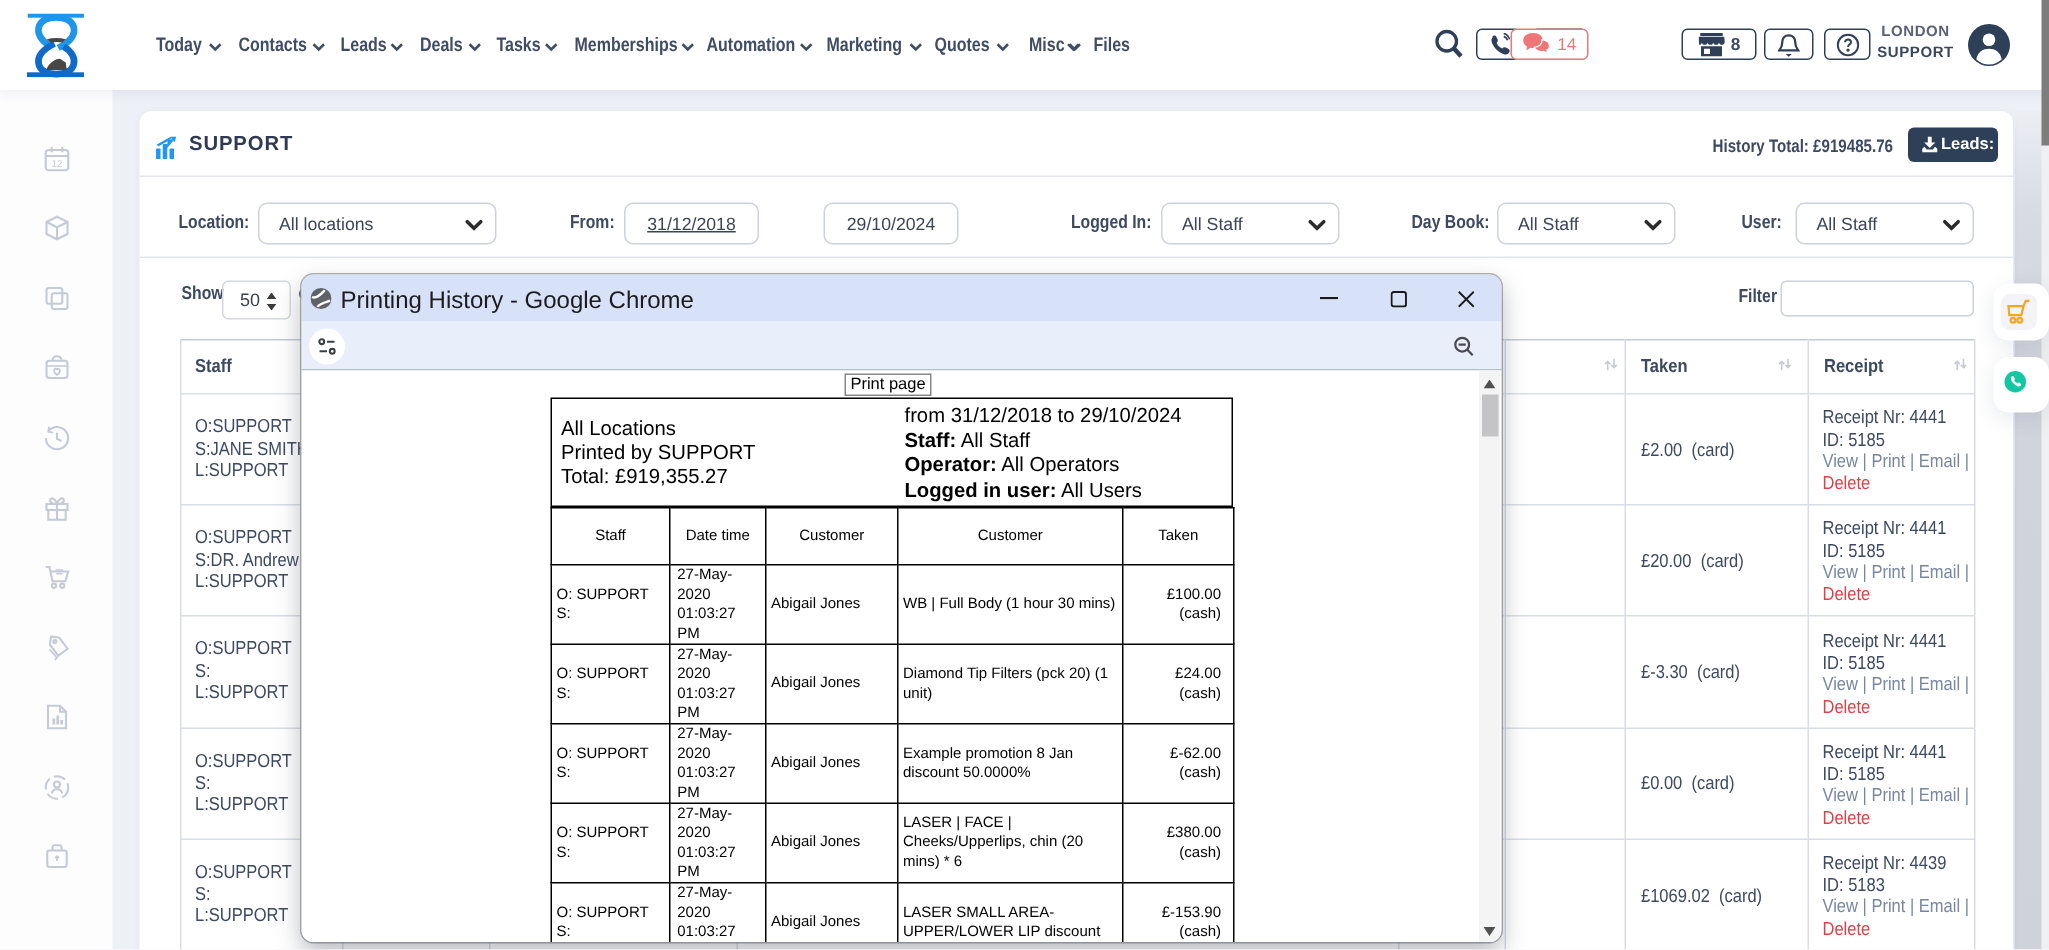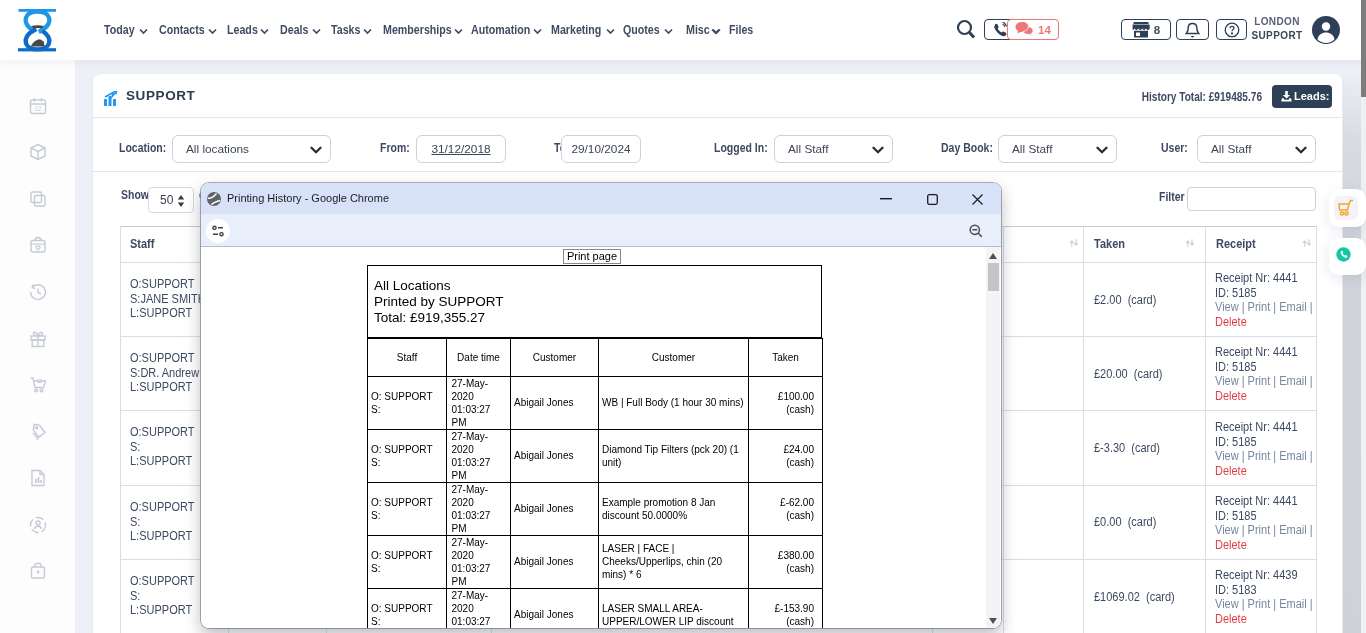--- a/index.html
+++ b/index.html
@@ -146,21 +146,21 @@
       </svg>
     <span style="margin-left:22px;">Leads:</span></div>
 
   <div class="lbl abs" style="left:26px;top:67px;">Location:</div>
   <div class="sel" style="left:79px;top:61px;width:159px;">All locations<svg width="12" height="12" viewBox="0 0 12 12" fill="none" stroke="#2b2b2b" stroke-width="2.3" stroke-linecap="round">
         <path d="M1.5 3.8 L6 8.2 L10.5 3.8"></path>
       </svg></div>
   <div class="lbl abs" style="left:287px;top:67px;">From:</div>
   <div class="inp" style="left:323px;top:61px;width:90px;text-decoration:underline;">31/12/2018</div>
   <div class="lbl abs" style="left:461px;top:67px;">To:</div>
-  <div class="inp" style="left:468px;top:61px;width:80px;">29/10/2024</div>
+  <div class="inp" style="left:456px;top:61px;width:90px;">29/10/2024</div>
   <div class="lbl abs" style="left:621px;top:67px;">Logged In:</div>
   <div class="sel" style="left:681px;top:61px;width:119px;">All Staff<svg width="12" height="12" viewBox="0 0 12 12" fill="none" stroke="#2b2b2b" stroke-width="2.3" stroke-linecap="round">
         <path d="M1.5 3.8 L6 8.2 L10.5 3.8"></path>
       </svg></div>
   <div class="lbl abs" style="left:848px;top:67px;">Day Book:</div>
   <div class="sel" style="left:905px;top:61px;width:119px;">All Staff<svg width="12" height="12" viewBox="0 0 12 12" fill="none" stroke="#2b2b2b" stroke-width="2.3" stroke-linecap="round">
         <path d="M1.5 3.8 L6 8.2 L10.5 3.8"></path>
       </svg></div>
   <div class="lbl abs" style="left:1068px;top:67px;">User:</div>
   <div class="sel" style="left:1104px;top:61px;width:119px;">All Staff<svg width="12" height="12" viewBox="0 0 12 12" fill="none" stroke="#2b2b2b" stroke-width="2.3" stroke-linecap="round">
@@ -301,21 +301,21 @@
         <path d="M10.5 2.2 c1.2 0.4 2.2 1.4 2.6 2.6" stroke="#2e4057" stroke-width="1.2" fill="none"></path>
         <path d="M11.5 0 c1.9 0.6 3.4 2.1 4 4" stroke="#2e4057" stroke-width="1.2" fill="none" transform="translate(-1,0.2)"></path>
       </svg>
   </div>
   <div class="navbtn" style="left:1021px;top:19px;width:37px;height:21px;">
     <svg width="20" height="14" viewBox="0 0 20 14">
         <path d="M1 7 L4 1 H16 L19 7 V13 H1 Z M1 7 H6 L8 9.5 H12 L14 7 H19" fill="none" stroke="#2e4057" stroke-width="1.7"></path>
         <path d="M1.5 7.5 H6 L8 10 H12 L14 7.5 H18.5 V12.5 H1.5 Z" fill="#2e4057"></path>
       </svg>
   </div>
-  <div class="navbtn" style="left:1007px;top:19px;width:52px;height:21px;border-color:#ef7676;color:#ef7676;font-size:11.5px;font-weight:bold;">
+  <div class="navbtn" style="left:1007px;top:19px;width:52px;height:21px;border-color:#ef7676;color:#ef7676;font-size:11.5px;font-weight:normal;">
     <svg width="19" height="15" viewBox="0 0 19 15">
         <g fill="#ef7676">
           <path d="M7 0 C3 0 0.5 2 0.5 5 C0.5 6.8 1.5 8.2 3 9 L2.5 11.5 L5.5 9.9 C6 10 6.5 10 7 10 C11 10 13.5 8 13.5 5 C13.5 2 11 0 7 0 Z"></path>
           <path d="M13 4.5 C15.8 4.8 18 6.4 18 8.6 C18 9.9 17.3 11 16.2 11.6 L16.6 13.6 L14.2 12.3 C13.8 12.4 13.4 12.4 13 12.4 C10.5 12.4 8.5 11.2 7.8 9.5 C11 9.3 13.4 7.3 13 4.5 Z" stroke="#fff" stroke-width="0.8"></path>
         </g>
       </svg>
     <span>14</span>
   </div>
   <div class="navbtn" style="left:1121px;top:19px;width:50px;height:21px;color:#3f4c63;font-size:11.5px;font-weight:bold;">
     <svg width="18" height="16" viewBox="0 0 18 16">
@@ -351,21 +351,21 @@
     </svg>
 </div>
 
 <div id="popup">
   <div id="titlebar">
     <svg class="abs" style="left:6px;top:9px;" width="14" height="14" viewBox="0 0 14 14">
         <circle cx="7" cy="7" r="7" fill="#5f6368"></circle>
         <path d="M1 6 C4 7.5 7 4 9.5 1.5" stroke="#fff" stroke-width="1.6" fill="none"></path>
         <path d="M4.5 12.5 C7 10 10 9.5 13 8.5" stroke="#fff" stroke-width="1.6" fill="none"></path>
       </svg>
-    <div class="abs" style="left:26px;top:9px;font-size:11px;color:#1c1c1e;">Printing History - Google Chrome</div>
+    <div class="abs" style="left:26px;top:9px;font-size:16px;color:#1c1c1e;">Printing History - Google Chrome</div>
     <svg class="abs" style="left:679px;top:15px;" width="12" height="2" viewBox="0 0 12 2">
         <rect width="12" height="1.4" fill="#1a1a1a"></rect>
       </svg>
     <svg class="abs" style="left:726px;top:11px;" width="11" height="11" viewBox="0 0 11 11" fill="none" stroke="#1a1a1a" stroke-width="1.3">
         <rect x="0.7" y="0.7" width="9.6" height="9.6" rx="1.5"></rect>
       </svg>
     <svg class="abs" style="left:771px;top:11px;" width="11" height="11" viewBox="0 0 11 11" stroke="#1a1a1a" stroke-width="1.2">
         <path d="M0.5 0.5 L10.5 10.5 M10.5 0.5 L0.5 10.5"></path>
       </svg>
   </div>
@@ -391,20 +391,21 @@
       </svg>
     <div class="abs" style="left:786.5px;top:16px;width:11px;height:28px;background:#c4c4c7;"></div>
     <svg class="abs" style="left:788px;top:371px;" width="8" height="6" viewBox="0 0 8 6" fill="#505050">
         <path d="M4 6 L8 0 H0 z"></path>
       </svg>
 
     <div class="abs" style="left:362px;top:2px;width:58px;height:15px;border:1px solid #888;background:#fff;font-size:11px;line-height:13px;text-align:center;color:#000;">Print page</div>
 
     <div class="abs" style="left:166px;top:18px;width:455px;height:73px;border:1px solid #000;">
       <div class="abs" style="left:6px;top:12px;font-size:13.5px;line-height:16px;color:#000;">All Locations<br>Printed by SUPPORT<br>Total: £919,355.27</div>
+      <div class="abs" style="left:235px;top:3px;font-size:13.5px;line-height:16.6px;color:#000;">from 31/12/2018 to 29/10/2024<br><b>Staff:</b> All Staff<br><b>Operator:</b> All Operators<br><b>Logged in user:</b> All Users</div>
     </div>
 
     <table class="ptable abs" style="left:166px;top:90.6px;width:455px;">
       <tbody>
           <tr style="height:38px;">
         <th style="width:79px;">Staff</th>
             <th style="width:64px;">Date time</th>
             <th style="width:88px;">Customer</th>
             <th style="width:150px;">Customer</th>
             <th style="width:74px;">Taken</th>

